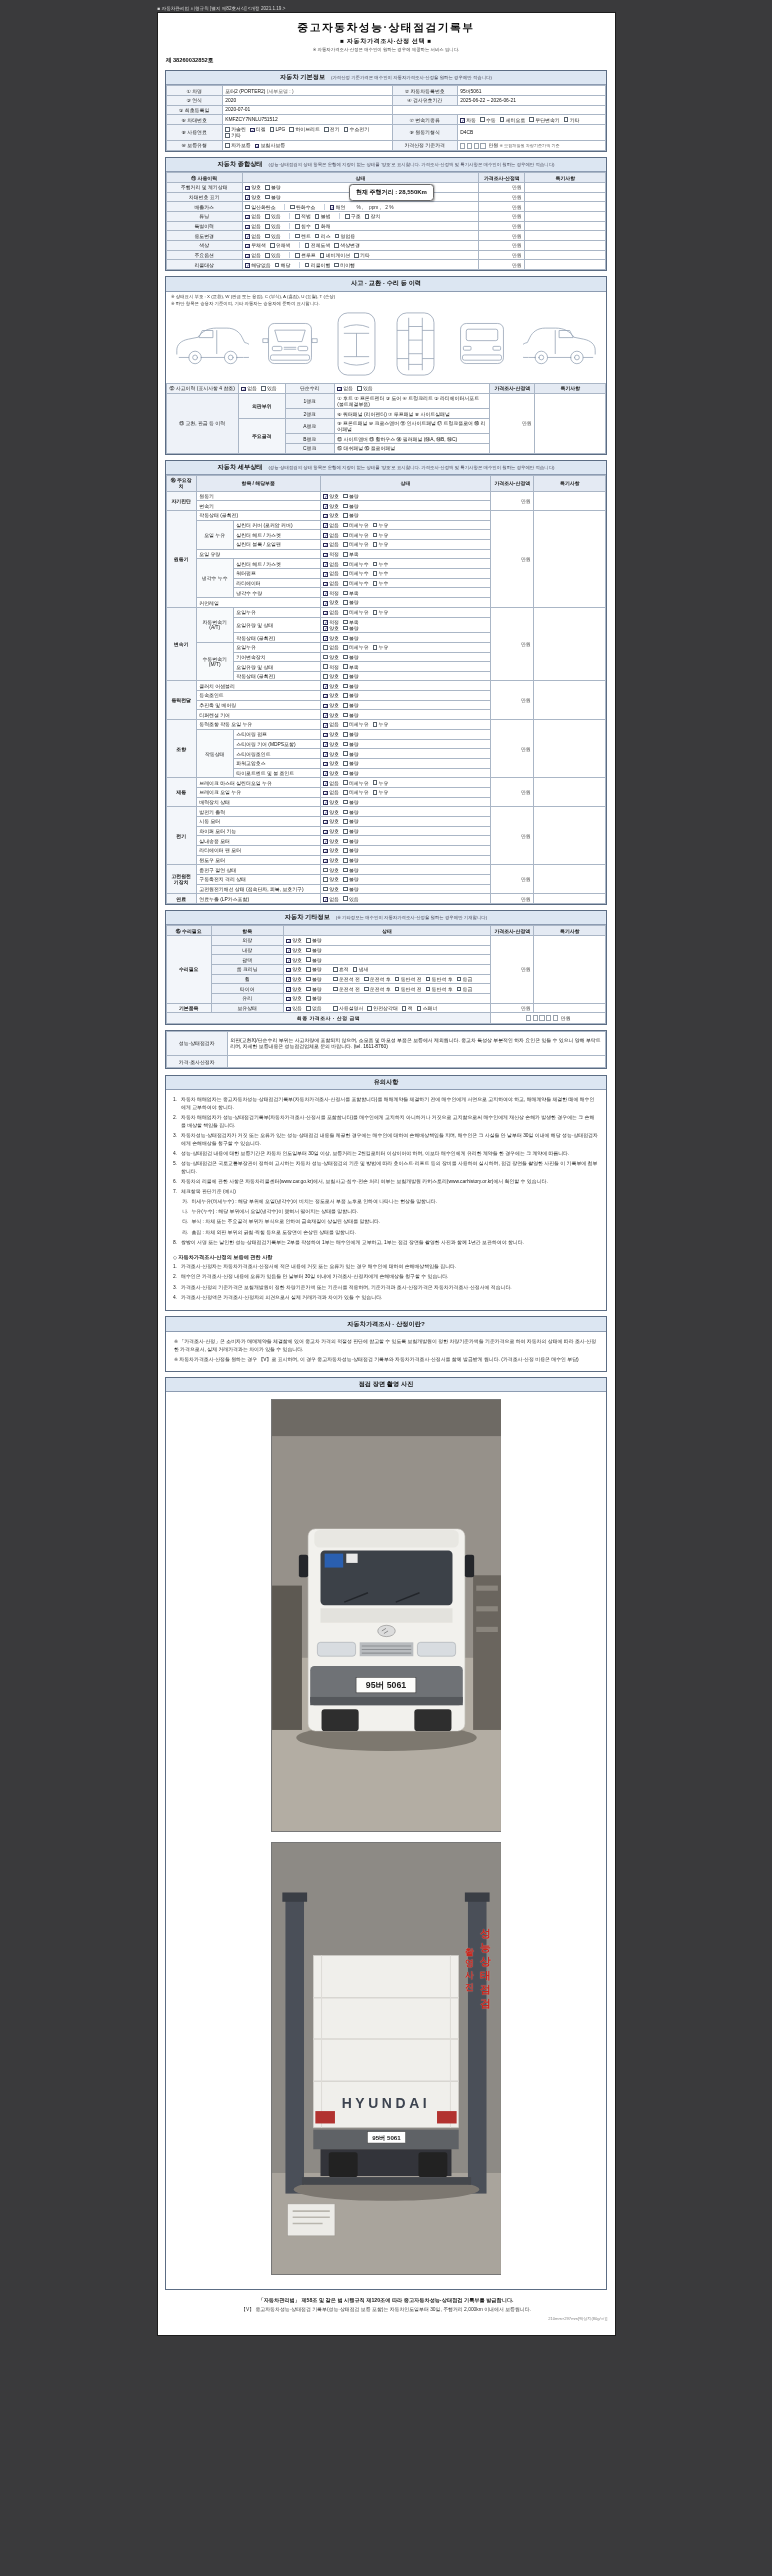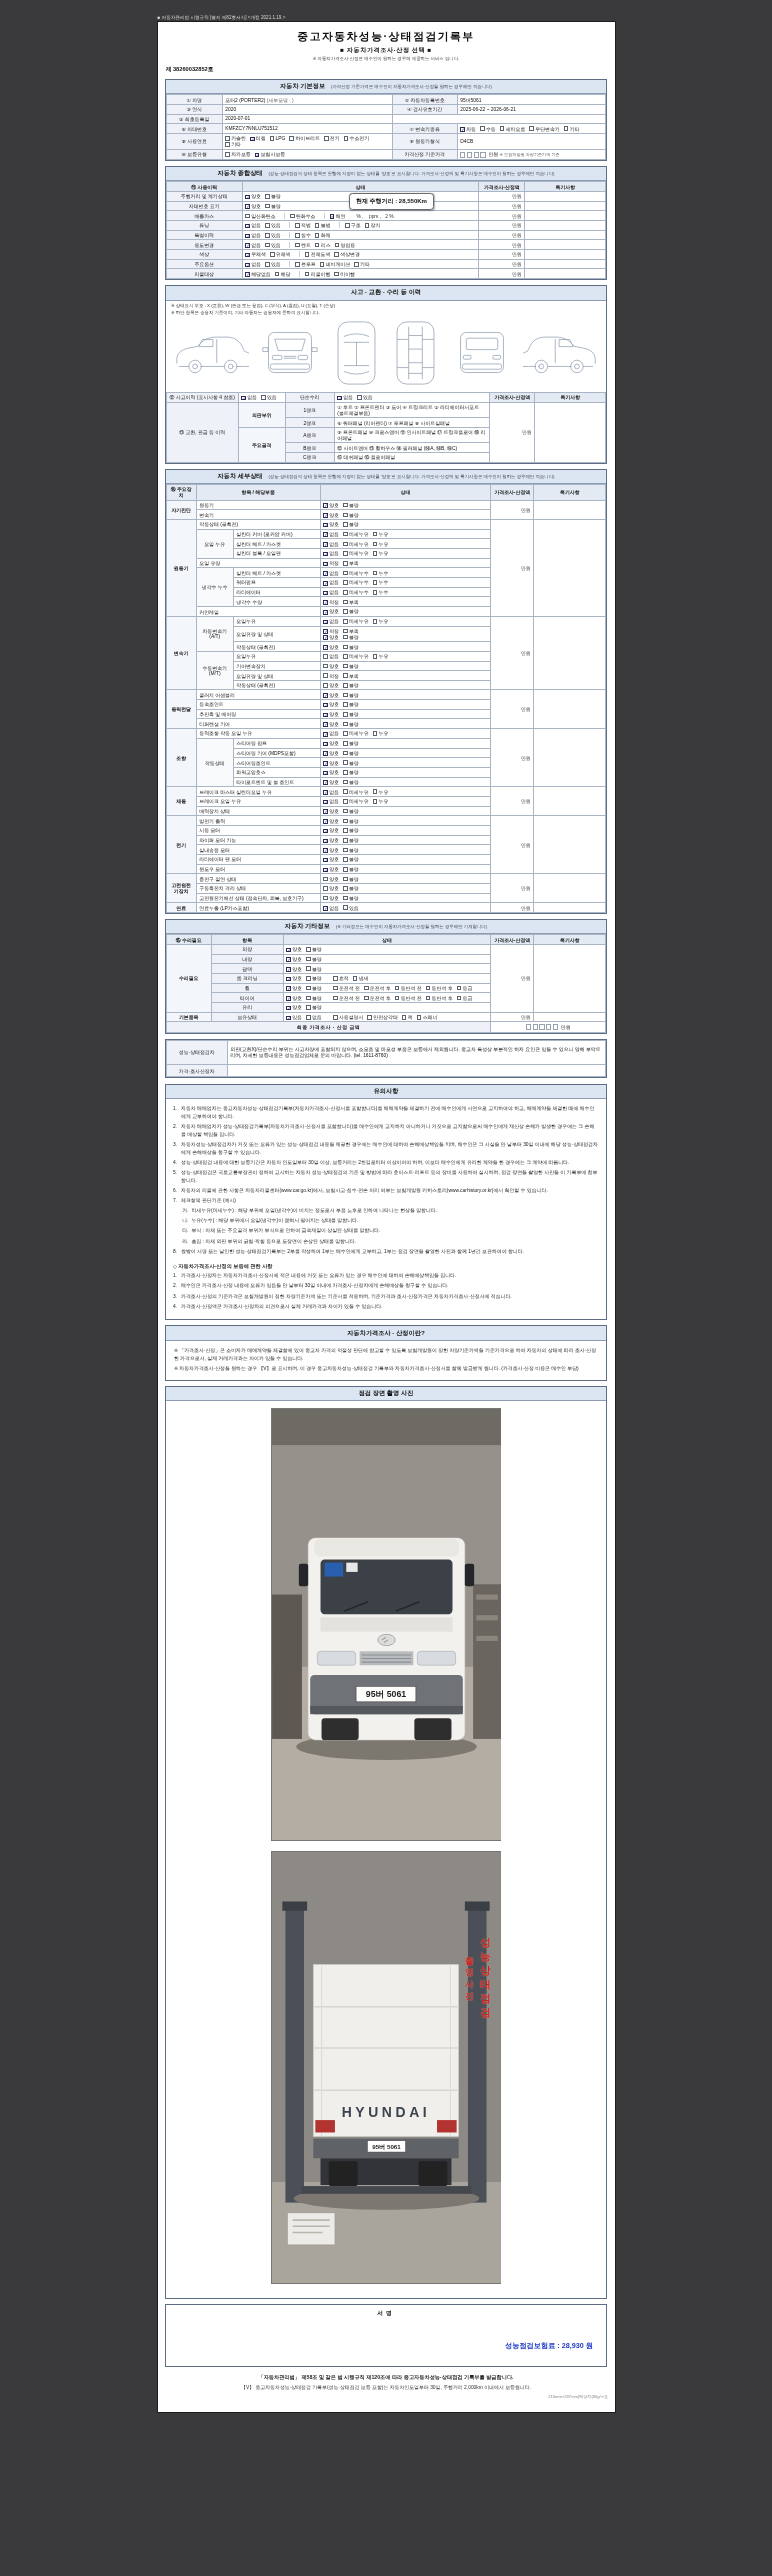--- a/index.html
+++ b/index.html
@@ -1,18 +1,18 @@
 <!DOCTYPE html>
 <html style="font-size:8.2px"><head>
 <meta charset="utf-8">
 <style>
   *{box-sizing:border-box;margin:0;padding:0}
   html,body{background:#3a3a3c}
   body{min-height:2576px;font-family:"Liberation Sans","DejaVu Sans",sans-serif;color:#111;padding-bottom:20.6px}
-  .frame{width:459px;margin:12px auto}
+  .frame{width:459px;margin:3px auto}
   .top-note{color:#d8d8d8;font-size:4.6px;padding:2.6px 1px 1.5px}
   .doc{background:#fff;border:0.5px solid #1d1d1d;padding:5.2px 7.2px 13.4px}
   .title{text-align:center;font-size:10.8px;font-weight:bold;letter-spacing:1.5px;margin-top:3.1px}
   .subtitle{text-align:center;font-size:6.2px;font-weight:bold;margin-top:1.5px;letter-spacing:0.5px}
   .title-note{text-align:center;font-size:4.4px;color:#444;margin-top:1px}
   .doc-no{font-size:5.7px;font-weight:bold;margin:5.2px 0 1px 1px}
   .sec{margin-top:5.2px;border:0.8px solid #5c6d84;background:#fff}
   .sec-h{background:#dce6f2;text-align:center;font-weight:bold;font-size:6.2px;padding:2.1px 2.1px;border-bottom:0.5px solid #8d9cb2}
   .sec-h .hn{font-weight:normal;font-size:4.4px;color:#445;margin-left:4.1px}
   table.tb{border-collapse:collapse;width:100%;table-layout:fixed}
@@ -794,29 +794,20 @@
             <rect x="30" y="700" width="92" height="62" fill="#ecebe7" stroke="#9a978f"></rect>
             <path d="M40 714 h72 M40 726 h72 M40 738 h58" stroke="#b9b6ae" stroke-width="3"></path>
           </svg>
           <div class="overlay-v">성능상태점검</div>
           <div class="overlay-v overlay-v2">촬영사진</div>
         </div>
 
       </div>
     </section>
 
-    <section class="sec">
-      <div class="sign-box">
-        <div class="sign-label">서명</div>
-        <div class="fee">
-          <span>성능점검보험료 :</span>
-          <span>28,930 원</span>
-        </div>
-      </div>
-    </section>
 
     <div class="footer">
       <div class="f1">「자동차관리법」 제58조 및 같은 법 시행규칙 제120조에 따라 중고자동차성능·상태점검 기록부를 발급합니다.</div>
       <div class="f2">【V】 중고자동차성능·상태점검 기록부(성능·상태점검 보증 포함)는 자동차인도일부터 30일, 주행거리 2,000km 이내에서 보증됩니다.</div>
       <div class="f3">210mm×297mm[백상지(80g/㎡)]</div>
     </div>
 
   </div>
 </div>
 

